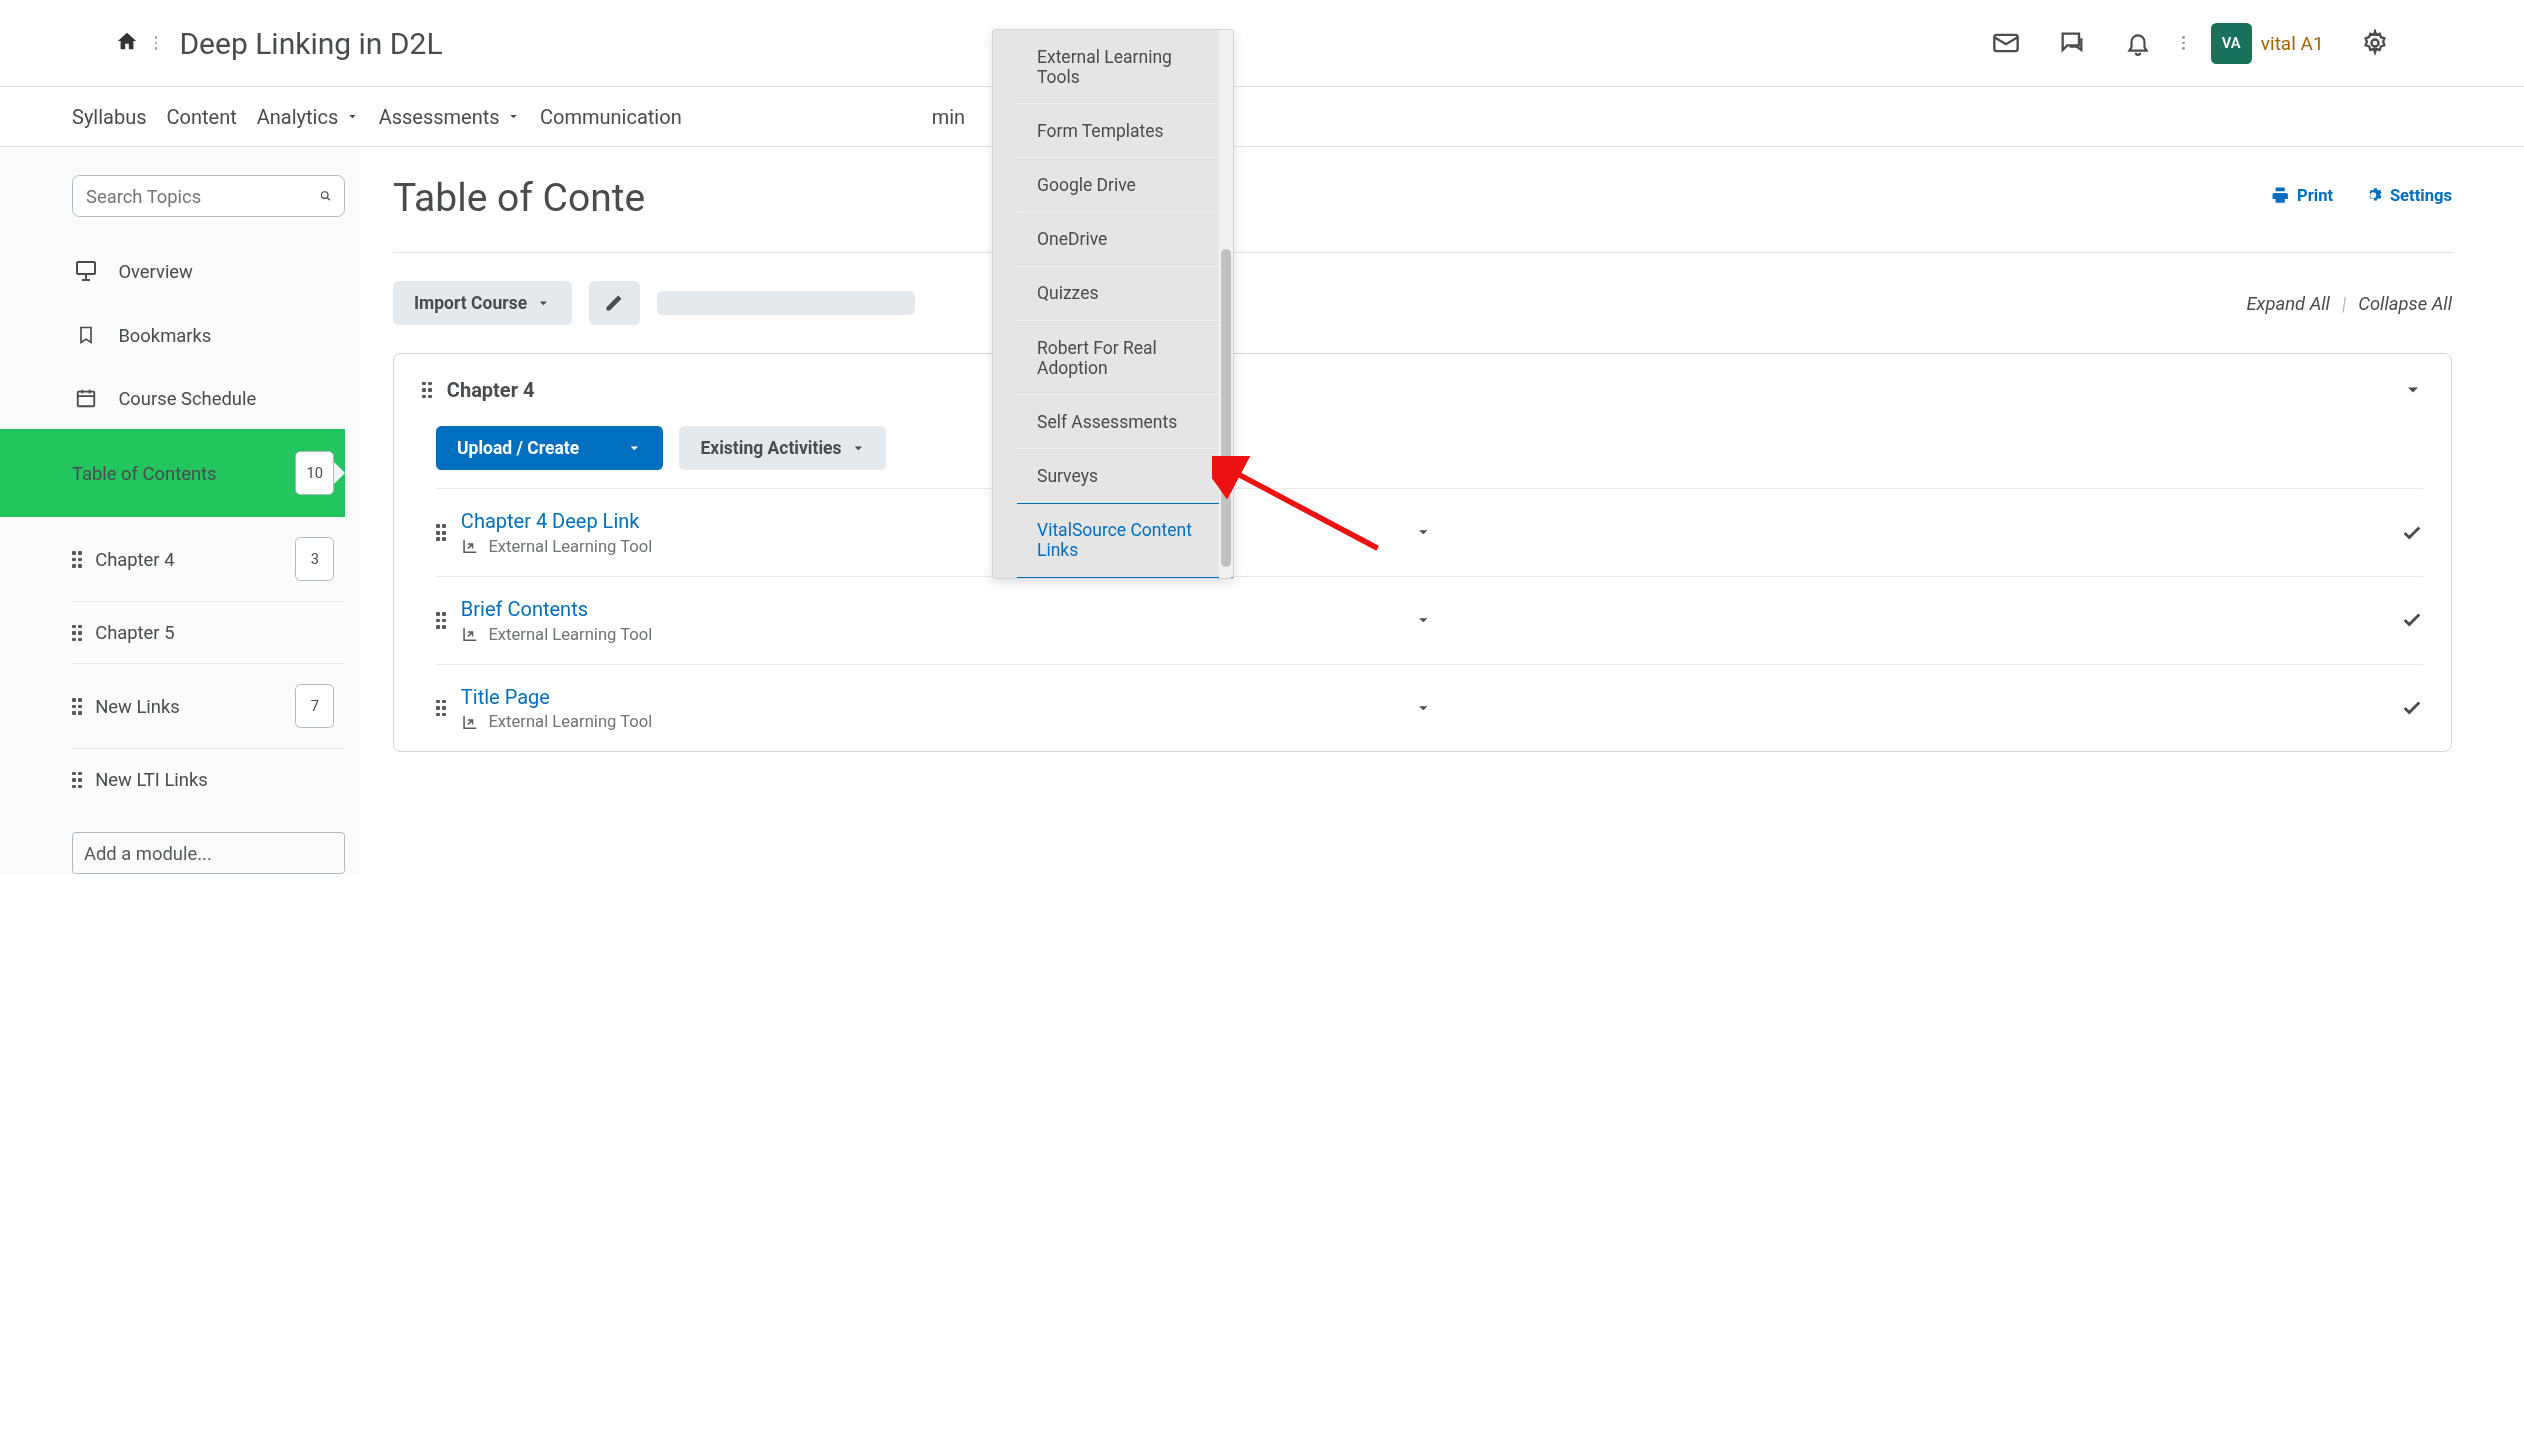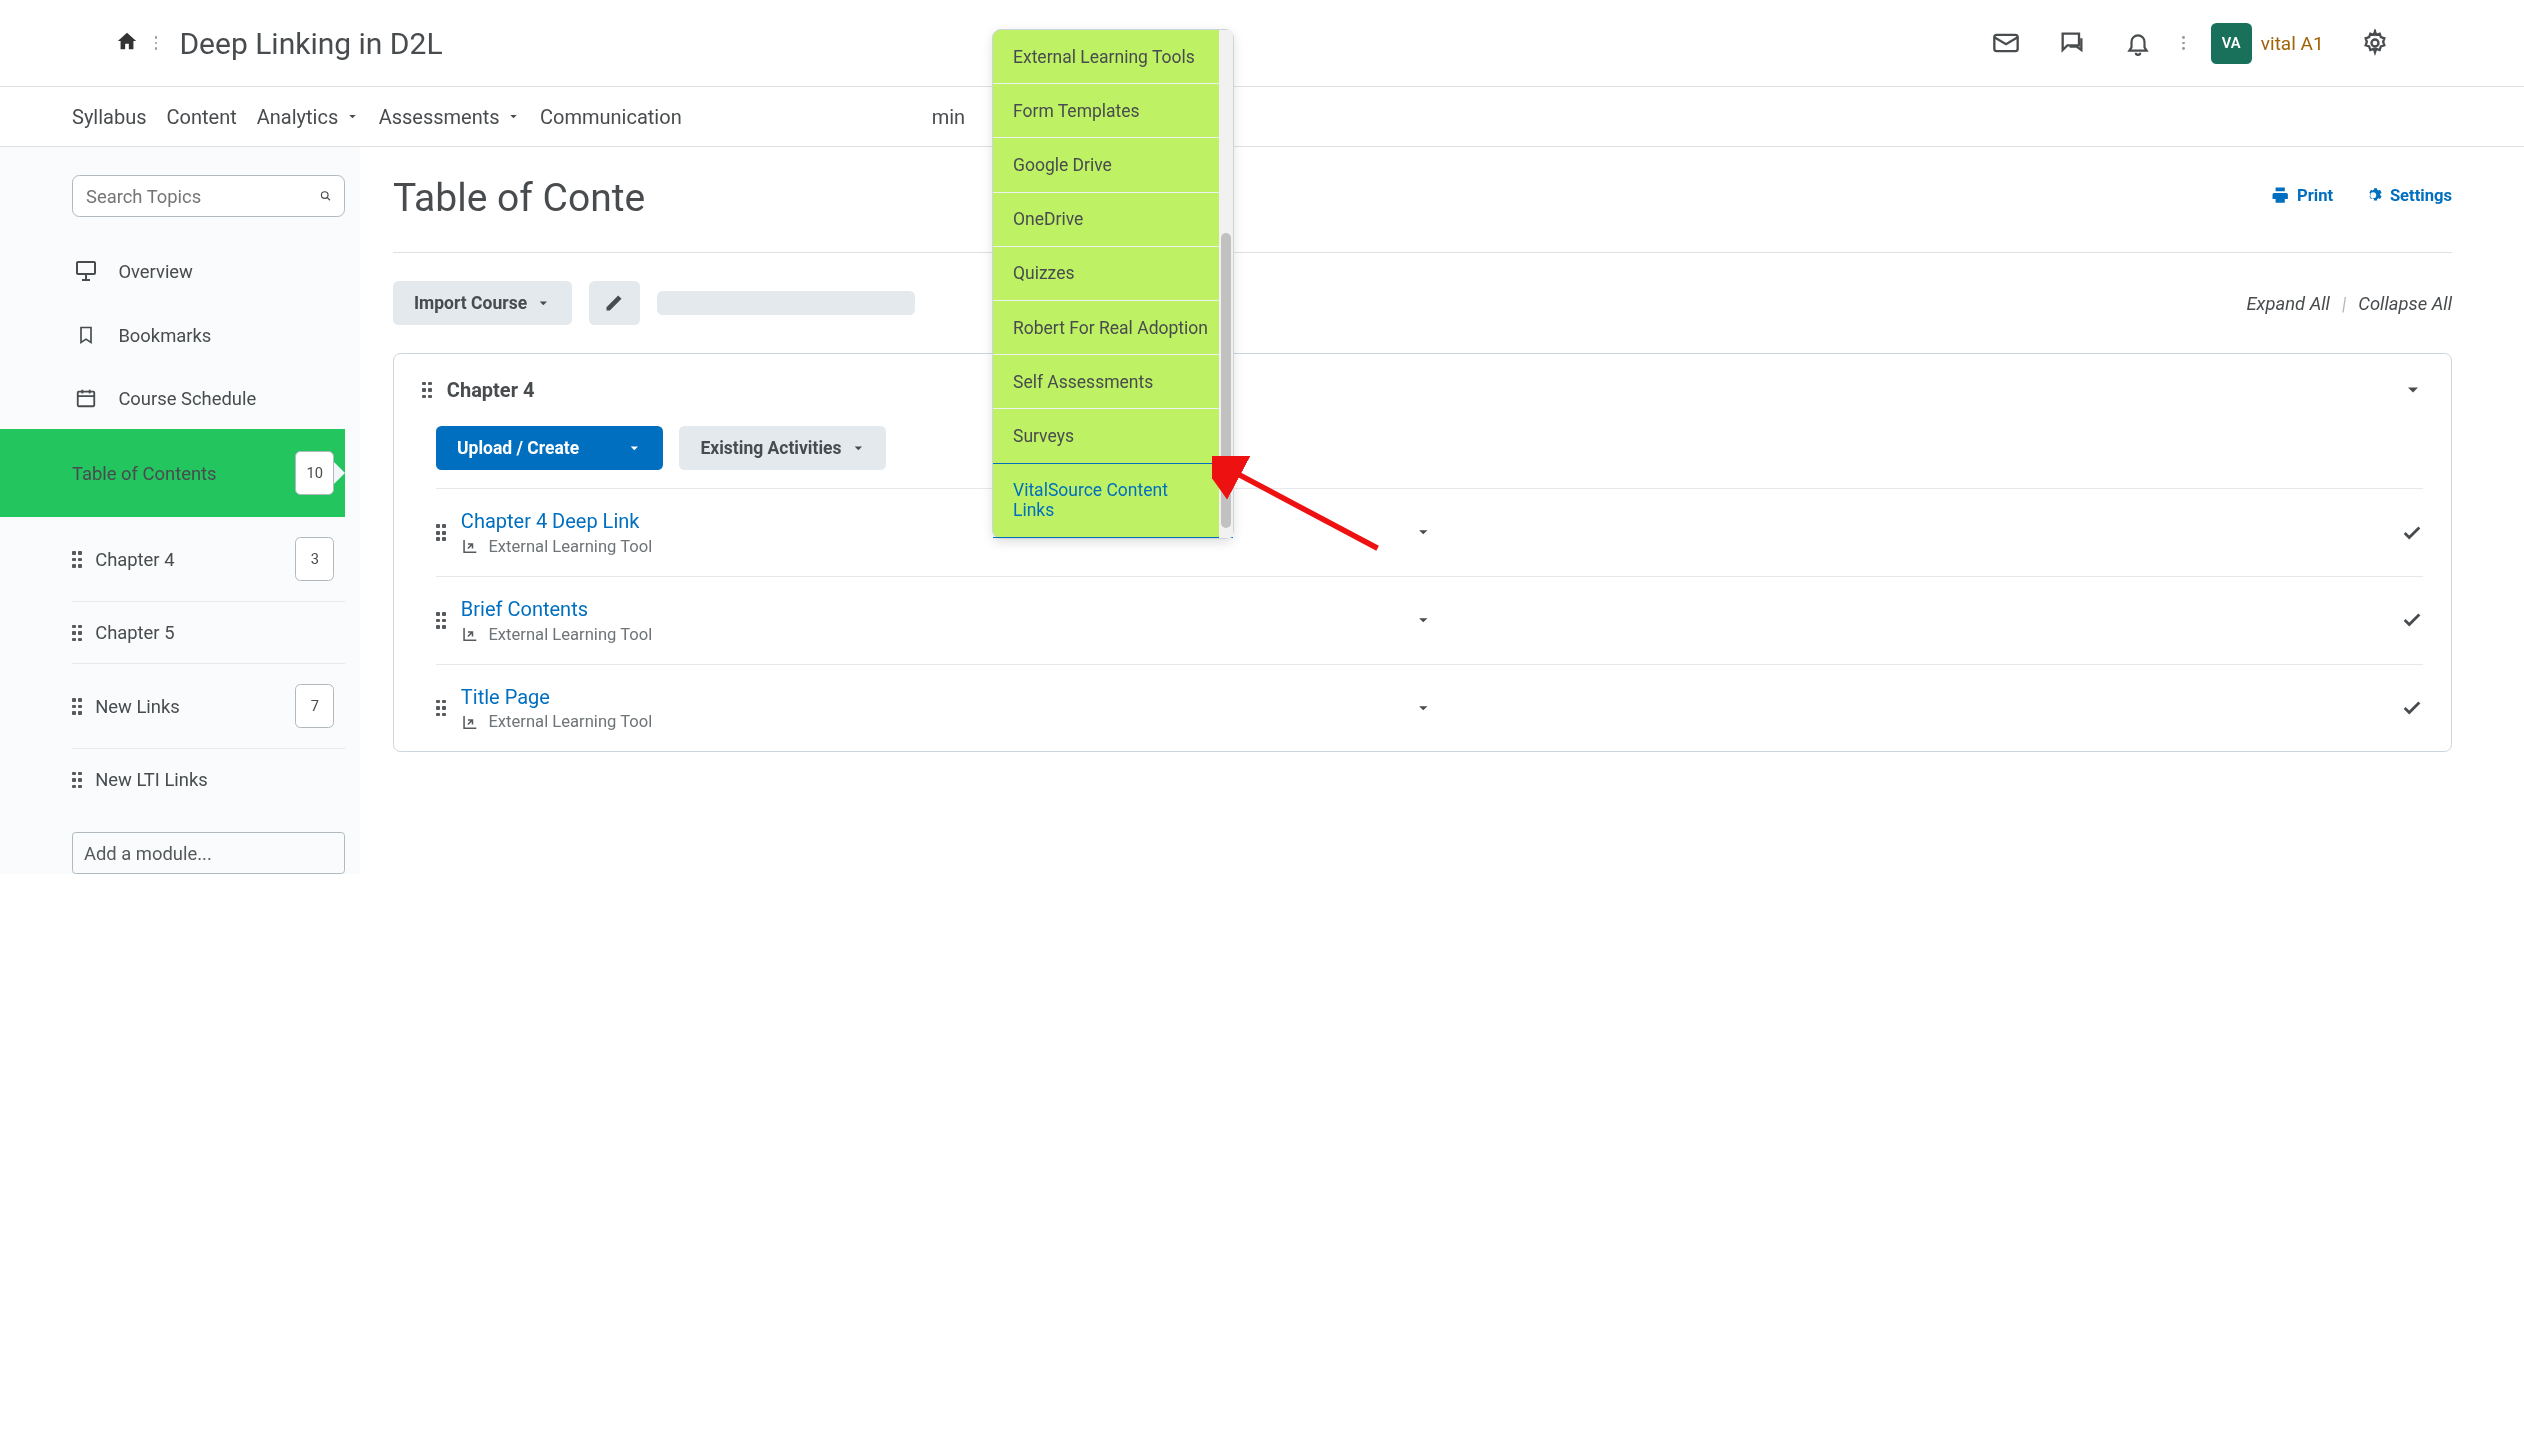--- a/index.html
+++ b/index.html
@@ -317,25 +317,26 @@
       gap: 9.2px;
       font-size: 16.6px;
       color: #6e7477;
       margin-top: 3.7px;
     }
     .dropdown {
       position: absolute;
       top: -118px;
       left: 632px;
       width: 242px;
-      background: #bef264;
+      background: #e5e5e5;
       border: 0.9px solid #cdd5dc;
-      border-radius: 9px;
+      border-radius: 3px;
       box-shadow: 0 3.7px 11px rgba(0,0,0,0.12);
       z-index: 100;
+      padding-left: 24px;
     }
     .dd-item {
       padding: 16.6px 20px;
       font-size: 17.5px;
       color: #494c4e;
       border-bottom: 0.9px solid #eef1f3;
       cursor: pointer;
     }
     .dd-item:last-child {
       border-bottom: none;

